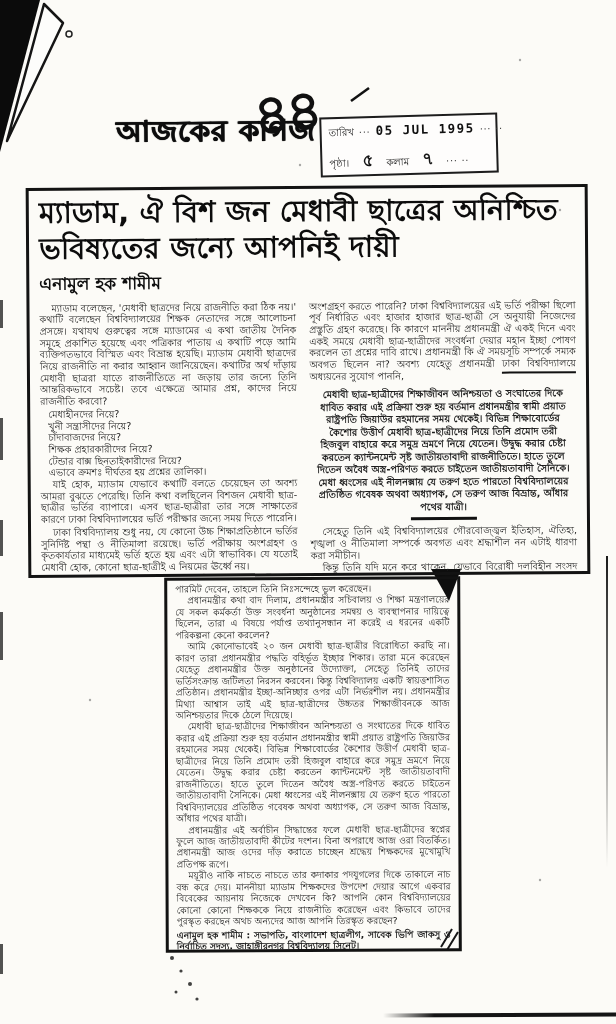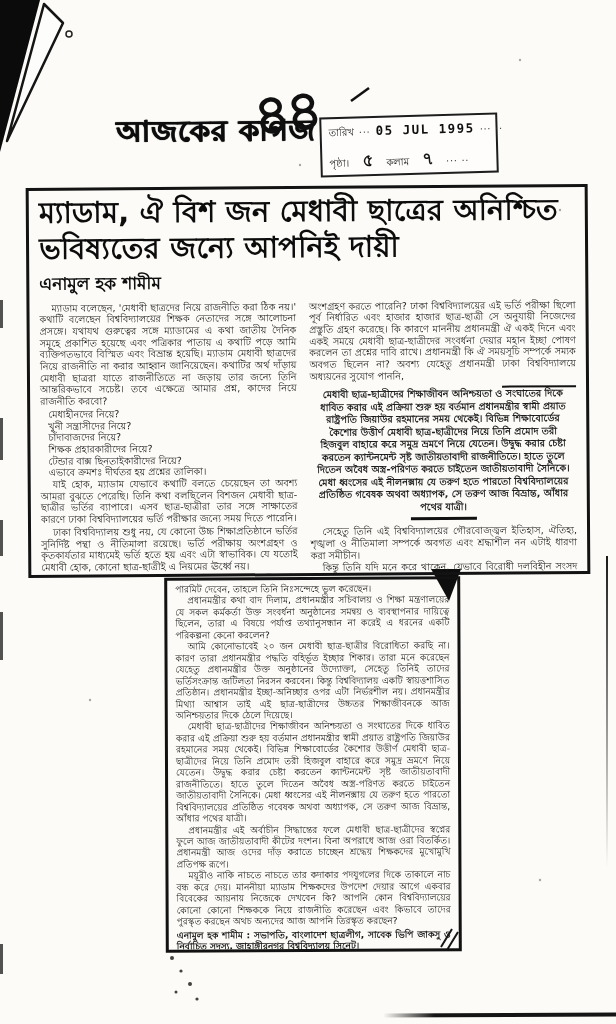--- a/index.html
+++ b/index.html
@@ -38,21 +38,21 @@
   .byline{font-size:17px;font-weight:800;margin-top:3px;color:#0e0e0e;}
   .cols{display:flex;gap:13px;margin-top:4px;}
   .col{font-size:9.6px;line-height:1.22;text-align:justify;color:#1c1c1c;}
   .col-left{width:258px;}
   .col-right{width:268px;}
   .col p{margin:0 0 1px;}
   .indent{text-indent:12px;}
   .qlist p{margin:0;text-indent:8px;text-align:left;}
   .pullquote{font-weight:700;text-align:center;margin:7px 6px 3px;font-size:9.6px;line-height:1.3;}
   .rule{width:66px;height:3px;background:#111;margin:4px auto 5px;}
-  .uline{border-bottom:2px solid #111;padding-bottom:17px;}
+  .uline{border-bottom:2px solid #111;padding-bottom:3px;}
   
   .cont-box{
     left:165px;top:577px;width:296px;height:375px;border:3px solid #121212;
     transform:rotate(-.25deg);padding:4px 8px;box-sizing:border-box;overflow:hidden;
     font-size:9.1px;line-height:1.26;text-align:justify;color:#1b1b1b;
   }
   .cont-box p{margin:0;}
   .signature{font-weight:800;margin-top:2px !important;}
   
   .edge-line-right{left:606px;top:556px;width:2px;height:312px;

